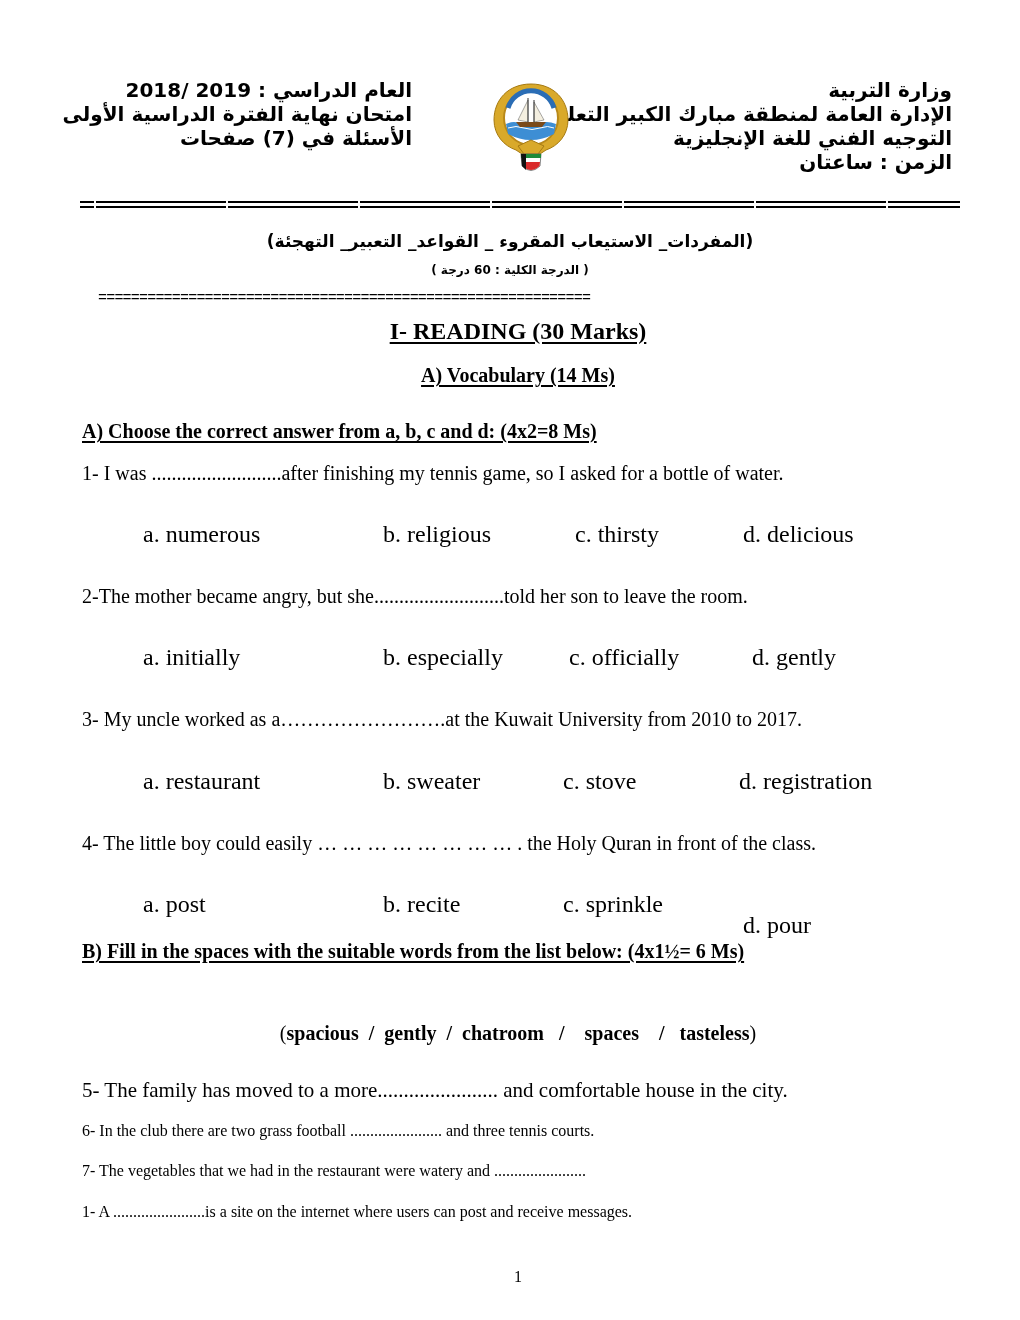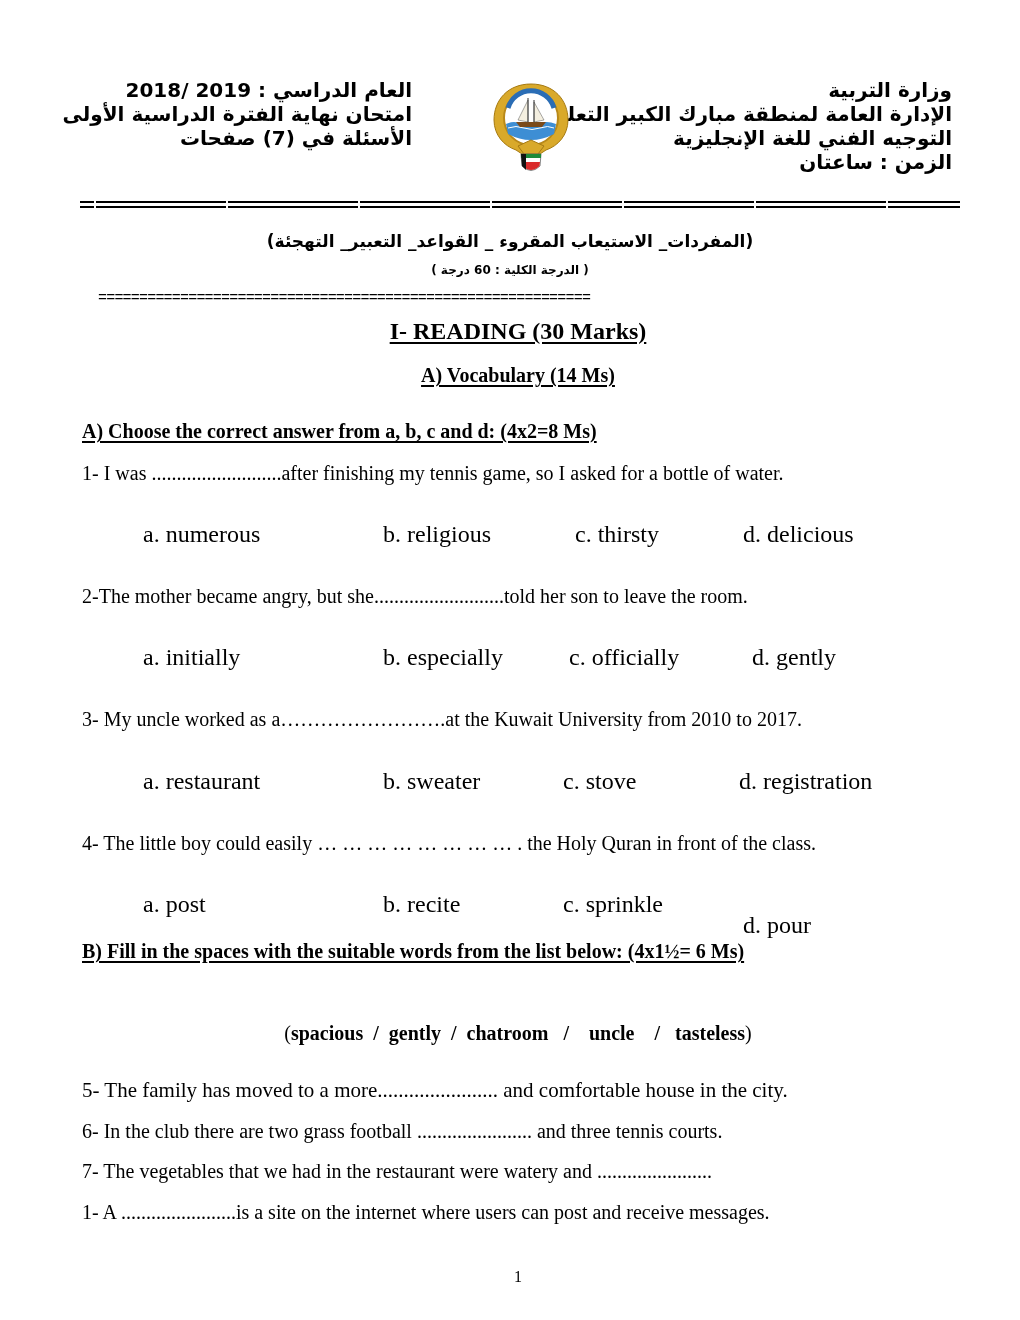--- a/index.html
+++ b/index.html
@@ -31,21 +31,21 @@
     .sect { left: 82px; font-size: 20px; font-weight: bold; white-space: nowrap; }
     .sect span { text-decoration: underline; text-decoration-thickness: 2px; text-underline-offset: 3px; }
 
     .q { left: 82px; font-size: 20px; white-space: nowrap; line-height: 24px; }
 
     .opt { font-size: 24px; white-space: nowrap; line-height: 24px; }
 
     .wordlist { left: 0; width: 1036px; top: 1022px; text-align: center; font-size: 20px; white-space: nowrap; }
     .wordlist b { font-weight: bold; }
 
-    .fill { left: 82px; font-size: 20px; white-space: nowrap; line-height: 24px; }
+    .fill { left: 82px; font-size: 16px; white-space: nowrap; line-height: 24px; }
 
     .pagenum { left: 0; width: 1036px; top: 1268px; text-align: center; font-size: 16px; }
   </style>
 </head>
 <body>
 
 <div class="abs ar hdr-right">
   <div>وزارة التربية</div>
   <div>الإدارة العامة لمنطقة مبارك الكبير التعليمية</div>
   <div>التوجيه الفني للغة الإنجليزية</div>
@@ -123,21 +123,21 @@
 
 <div class="abs q" style="top:831px;">4- The little boy could easily … … … … … … … … . the Holy Quran in front of the class.</div>
 <div class="abs opt" style="left:143px; top:892px;">a. post</div>
 <div class="abs opt" style="left:383px; top:892px;">b. recite</div>
 <div class="abs opt" style="left:563px; top:892px;">c. sprinkle</div>
 <div class="abs opt" style="left:743px; top:892px;margin-top:21px;">d. pour</div>
 
 <div class="abs sect" style="top:940px;"><span>B) Fill in the spaces with the suitable words from the list below: (4x1½= 6 Ms)</span></div>
 
 <div class="abs wordlist">
-  <span>(</span><b>spacious</b><b style="white-space:pre">  /  </b><b>gently</b><b style="white-space:pre">  /  </b><b>chatroom</b><b style="white-space:pre">   /    </b><b>uncle</b><b style="white-space:pre">    /   </b><b>tasteless</b><span>)</span>
+  <span>(</span><b>spacious</b><b style="white-space:pre">  /  </b><b>gently</b><b style="white-space:pre">  /  </b><b>chatroom</b><b style="white-space:pre">   /    </b><b>spaces</b><b style="white-space:pre">    /   </b><b>tasteless</b><span>)</span>
 </div>
 
 <div class="abs fill" style="top:1078px; font-size:21px;">5- The family has moved to a more....................... and comfortable house in the city.</div>
 <div class="abs fill" style="top:1119px;">6- In the club there are two grass football ....................... and three tennis courts.</div>
 <div class="abs fill" style="top:1159px;">7- The vegetables that we had in the restaurant were watery and .......................</div>
 <div class="abs fill" style="top:1200px;">1- A .......................is a site on the internet where users can post and receive messages.</div>
 
 <div class="abs pagenum">1</div>
 
 </body></html>

